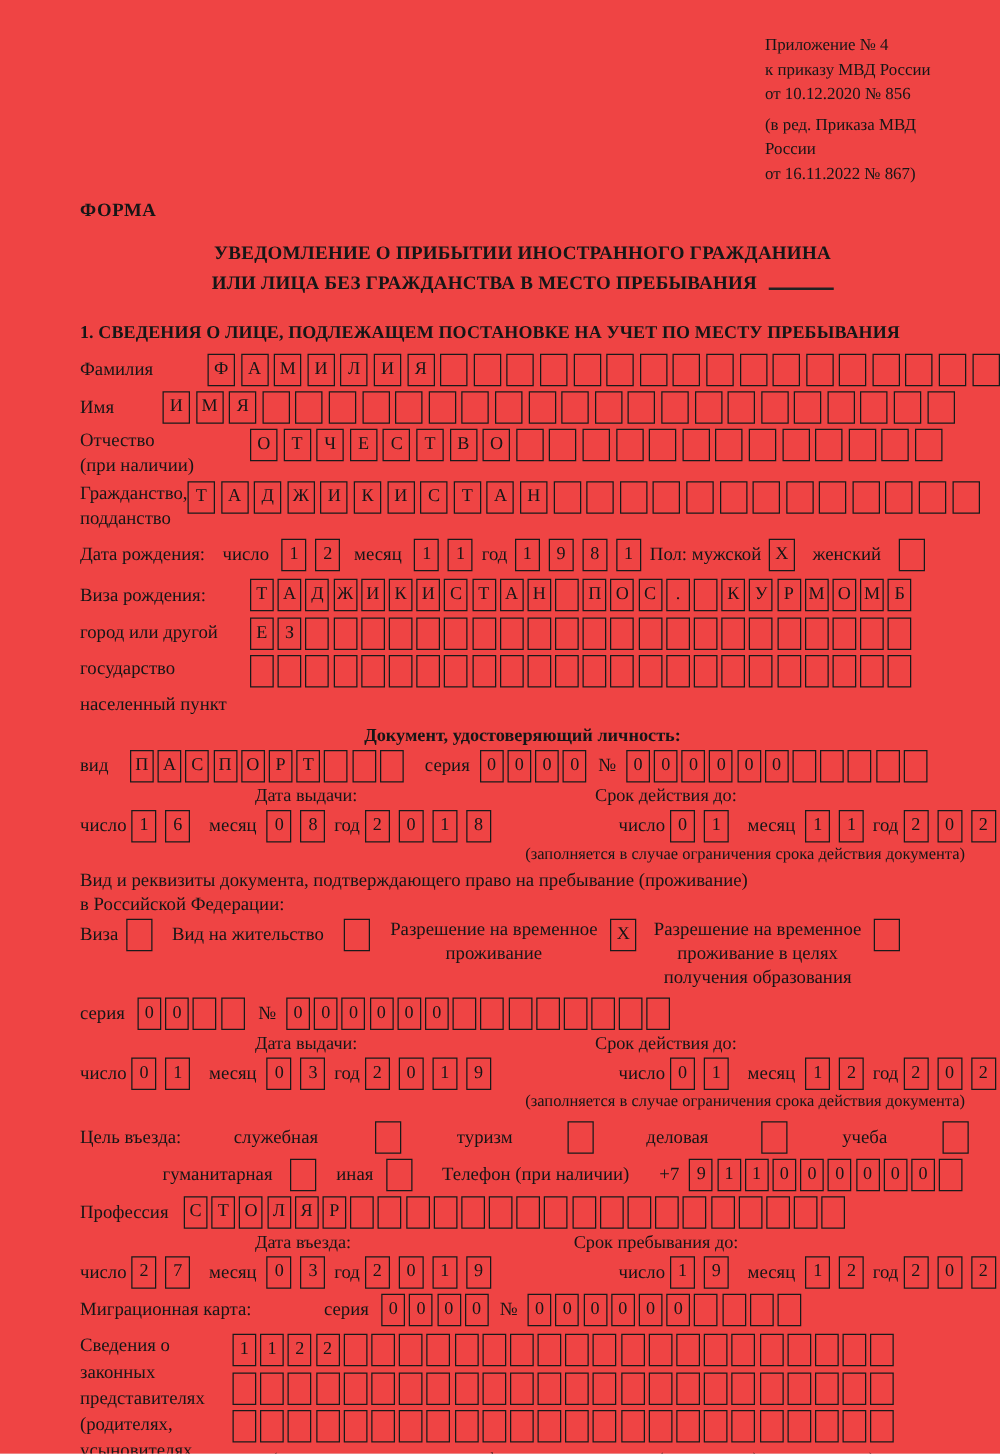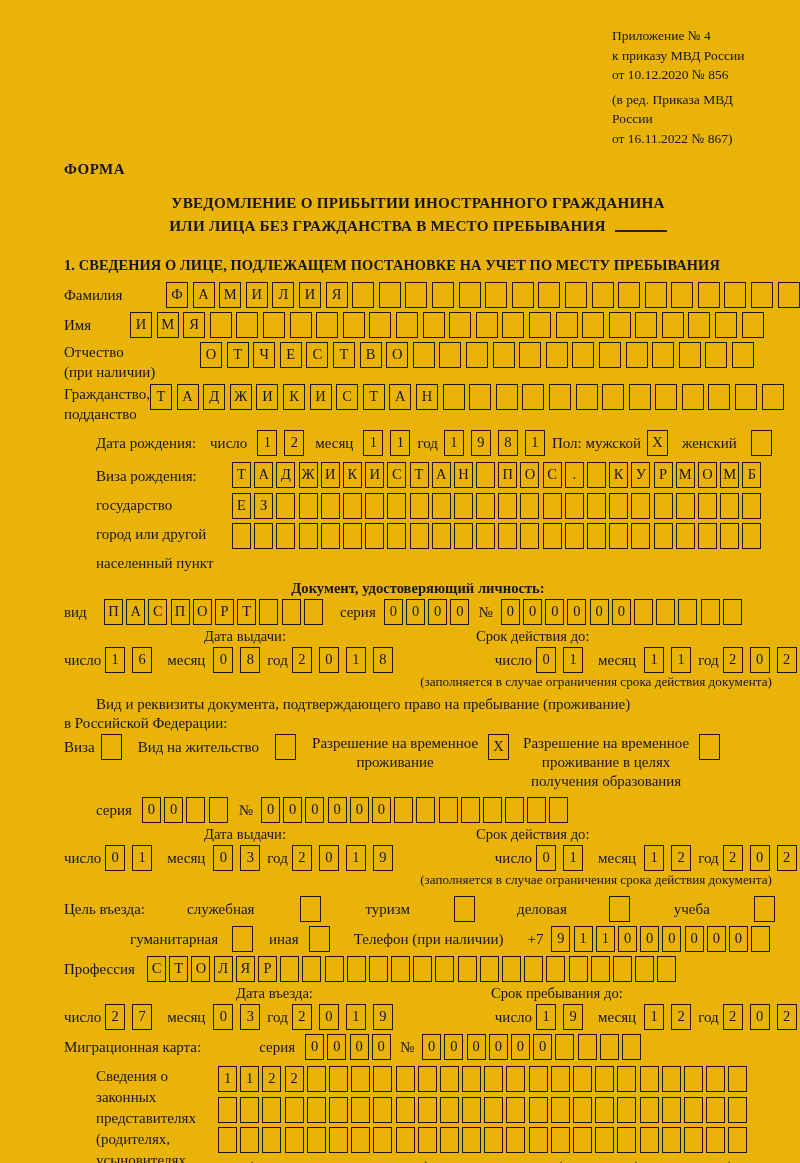--- a/index.html
+++ b/index.html
@@ -1,29 +1,29 @@
 <!DOCTYPE html>
 <html><head>
 <meta charset="utf-8">
 <style>
   html,body{margin:0;padding:0;background:#e8e8e8;}
   .page{
     width:800px;height:1163px;box-sizing:border-box;margin:0 auto;
-    background:#eab308;color:#161616;
+    background:#ef4444;color:#161616;
     font-family:"Liberation Serif","DejaVu Serif",serif;
     font-size:15px;padding:26px 28px 0 64px;overflow:hidden;position:relative;
   }
   .hdr{width:160px;margin-left:auto;font-size:13.5px;line-height:1.45;}
   .hdr .amend{margin-top:5px;}
   .forma{font-weight:bold;margin-top:13px;font-size:15px;letter-spacing:.5px;}
   .title{text-align:center;font-weight:bold;font-size:15.2px;line-height:1.5;margin-top:14px;letter-spacing:.2px;}
   .blank-line{display:inline-block;width:52px;border-bottom:2.2px solid #222;height:.95em;margin-left:9px;}
   .sec-heading{font-weight:bold;font-size:14.4px;margin-top:19px;letter-spacing:.1px;}
   .row{display:flex;align-items:flex-start;margin-top:4px;}
-  .mt2{margin-top:2px;} .mt6{margin-top:6px;margin-left:32px;} .mt8{margin-top:8px;gap:36px;}
+  .mt2{margin-top:2px;} .mt6{margin-top:6px;} .mt8{margin-top:8px;gap:36px;}
   .lbl{line-height:26px;white-space:nowrap;}
   .lbl2{line-height:20px;}
   .fw66{flex:0 0 66px;} .fw80{flex:0 0 80px;} .fw136{flex:0 0 136px;} .fw40{flex:0 0 40px;} .fw122{flex:0 0 122px;}
   .ml4{margin-left:4px;} .ml6{margin-left:6px;} .ml8{margin-left:8px;} .ml10{margin-left:10px;}
   .ml14{margin-left:14px;} .ml16{margin-left:16px;} .ml24{margin-left:24px;} .ml58{margin-left:58px;} .ml95{margin-left:95px;}
   .cells{display:flex;flex-wrap:nowrap;}
   .cell{box-sizing:border-box;flex:0 0 auto;display:inline-block;width:22px;height:26px;
         border:1.5px solid #1a1a1a;margin-right:4.6px;text-align:center;line-height:23px;font-size:14.5px;}
   .cell-sm{width:19px;margin-right:3.2px;}
   .dcell{width:20px;margin-right:7px;}
@@ -206,22 +206,22 @@
       </span>
     <span class="lbl">Пол: мужской</span>
     <span class="chk ml6">X</span>
     <span class="lbl ml14">женский</span>
     <span class="chk ml14"></span>
   </div>
 
   <div class="row mt6">
     <span class="lbl2 fw136" style="line-height:29px;">
       <div>Виза рождения:</div>
+      <div>город или другой</div>
       <div>государство</div>
-      <div>город или другой</div>
       <div>населенный пункт</div>
     </span>
     <span class="stack">
       <span class="cells">
           <span class="cell cell-sm">Т</span>
           <span class="cell cell-sm">А</span>
           <span class="cell cell-sm">Д</span>
           <span class="cell cell-sm">Ж</span>
           <span class="cell cell-sm">И</span>
           <span class="cell cell-sm">К</span>

